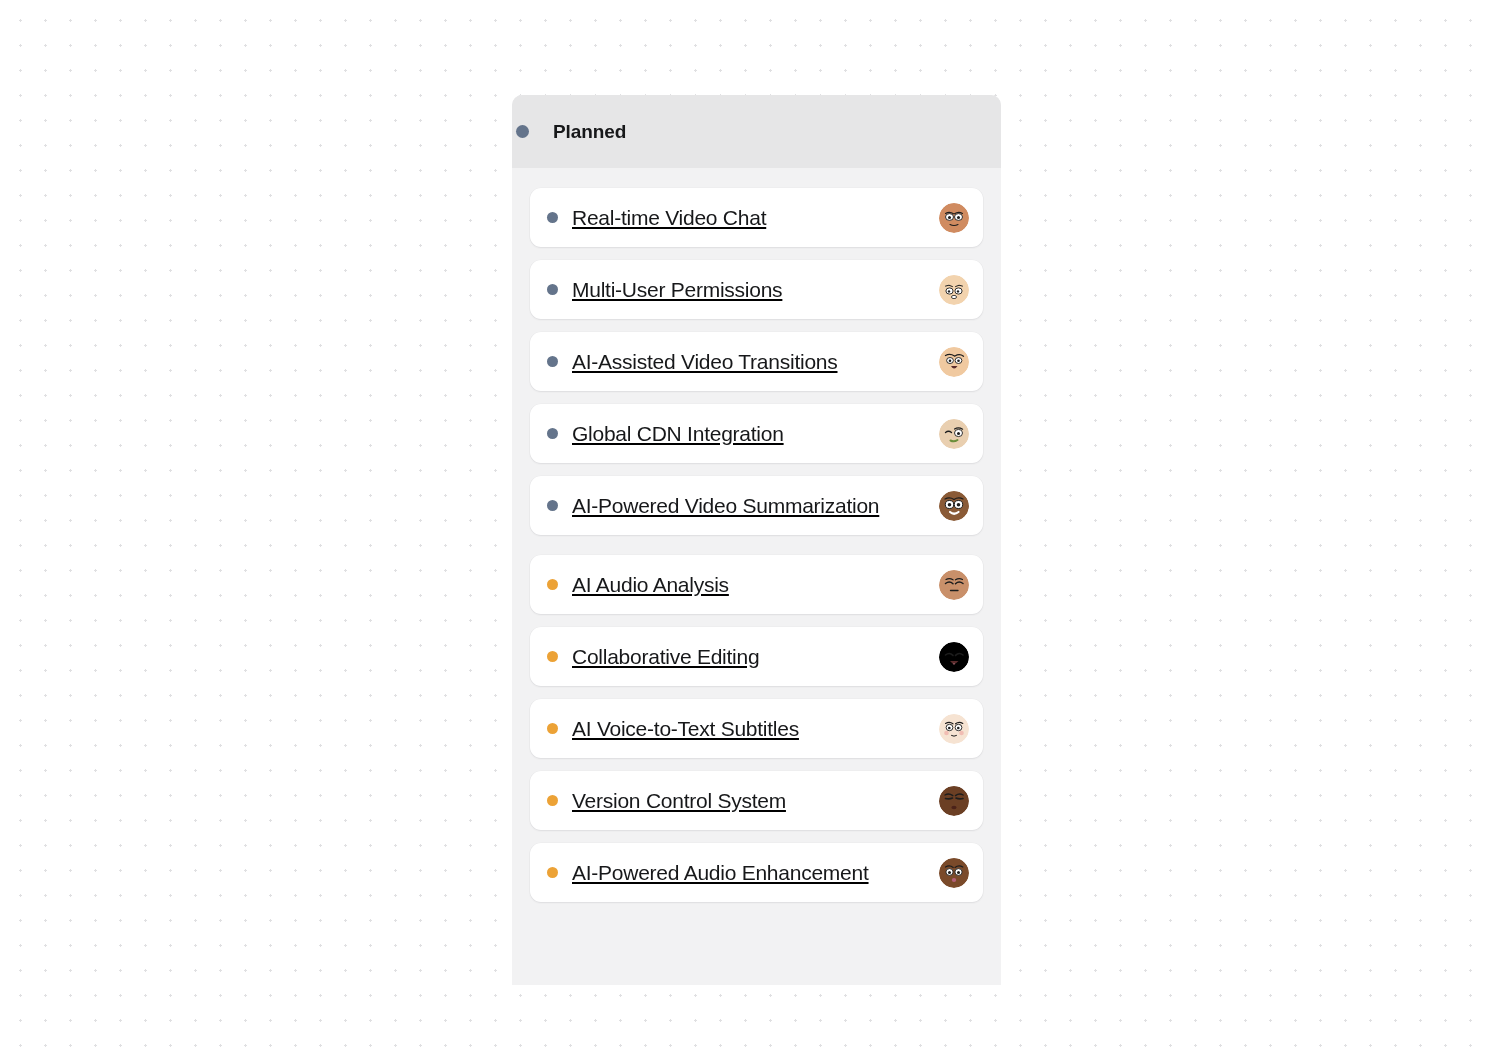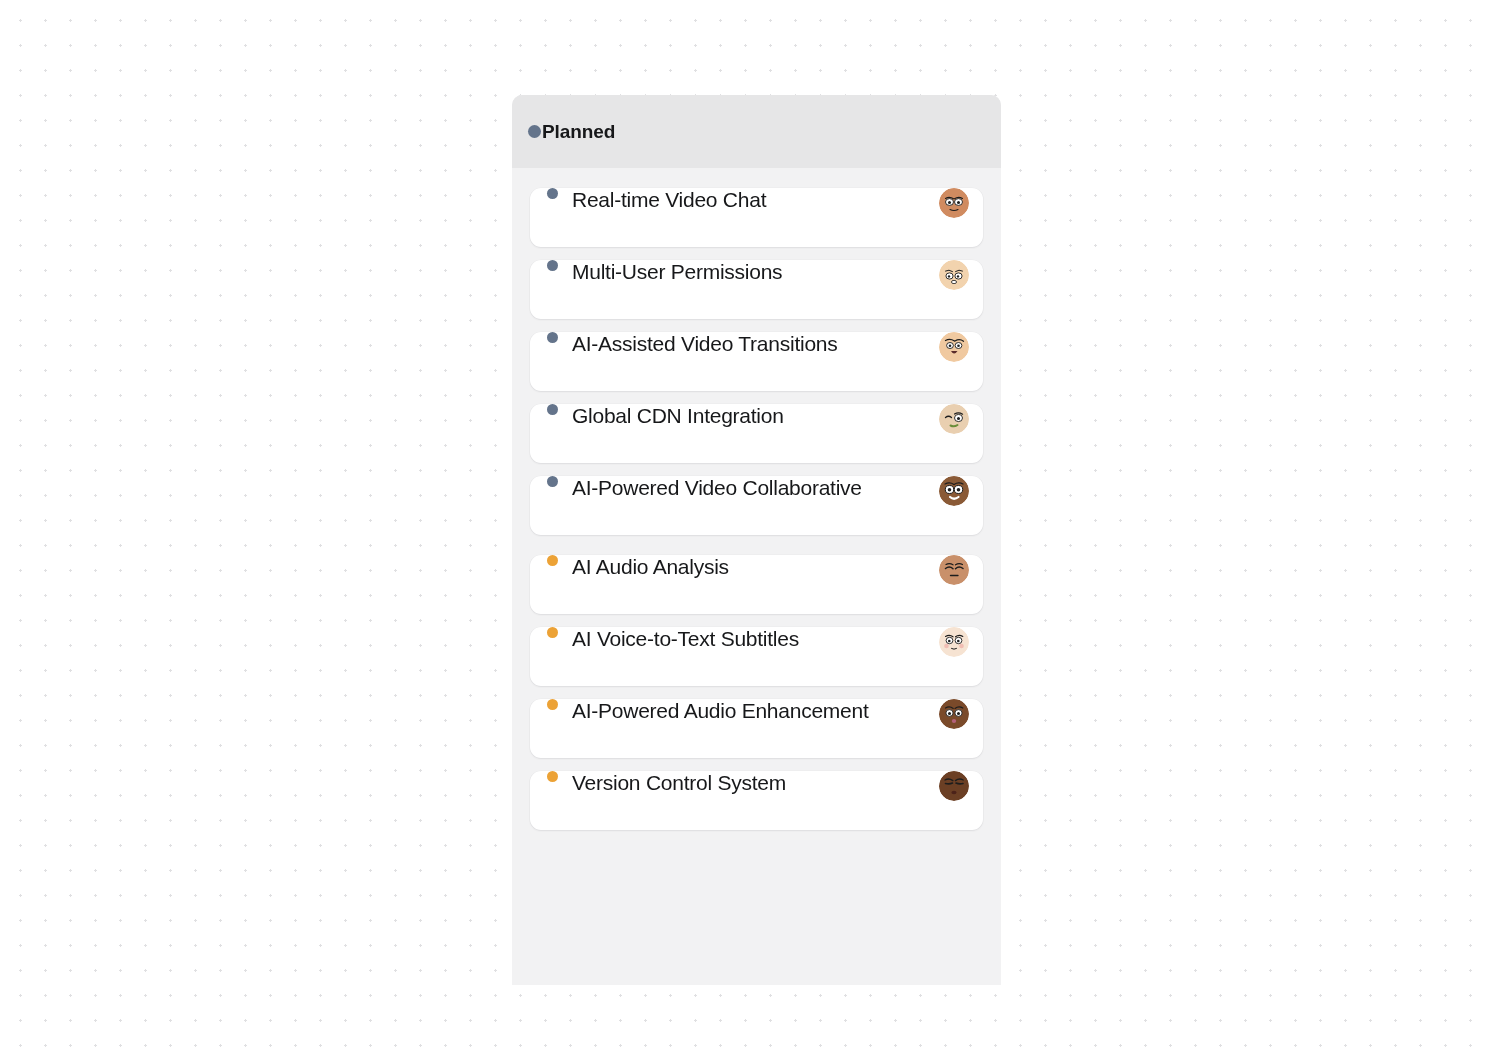--- a/index.html
+++ b/index.html
@@ -32,22 +32,22 @@
     background: #f2f2f3;
   }
 
   .column { width: 100%; }
 
   .column-header {
     background: #e6e6e7;
     height: 73px;
     display: flex;
     align-items: center;
-    padding: 0 16px;
-    gap: 1px;
+    padding: 0 4px;
+    gap: 24px;
   }
 
   .column-header .dot {
     width: 13px;
     height: 13px;
     border-radius: 50%;
     flex: 0 0 auto;
   }
 
   .column-header .title {
@@ -64,23 +64,24 @@
     flex-direction: column;
     gap: 13px;
   }
   .column-body.last { padding-bottom: 22px; }
 
   .card {
     background: #ffffff;
     border-radius: 11px;
     height: 59px;
     display: flex;
-    align-items: flex-start;
+    align-items: center;
     padding: 0 14px 0 17px;
     box-shadow: 0 1px 2px rgba(16, 18, 22, 0.07), 0 0 0 0.6px rgba(16,18,22,0.03);
+    text-decoration: underline;
   }
 
   .card .dot {
     width: 11px;
     height: 11px;
     border-radius: 50%;
     flex: 0 0 auto;
   }
 
   .card .card-title {
@@ -174,21 +175,21 @@
               <path d="M6.5 13.5 Q9.5 11 12.5 13.5" stroke="#1d1d1d" stroke-width="1.3" fill="none" stroke-linecap="round"></path>
            <ellipse cx="19.5" cy="14" rx="4" ry="3.6" fill="#ffffff" stroke="#1d1d1d" stroke-width="0.9"></ellipse>
            <circle cx="19.5" cy="14.4" r="1.5" fill="#1d1d1d"></circle>
            <path d="M15.5 10 Q19.5 7.6 23.6 10.2" stroke="#1d1d1d" stroke-width="1.2" fill="none" stroke-linecap="round"></path>
            <path d="M11.5 21.5 Q15 23.4 18.5 21" stroke="#6b8e3a" stroke-width="2" fill="none" stroke-linecap="round"></path>
             </svg>
           </span>
         </div>
         <div class="card">
           <span class="dot" style="background: rgb(100, 116, 139);"></span>
-          <span class="card-title">AI-Powered Video Collaborative</span>
+          <span class="card-title">AI-Powered Video Summarization</span>
           <span class="spacer"></span>
           <span class="avatar">
             <svg viewBox="0 0 30 30" xmlns="http://www.w3.org/2000/svg">
               <circle cx="15" cy="15" r="15" fill="#8a5a36"></circle>
               <ellipse cx="10.5" cy="13.5" rx="4.2" ry="4" fill="#ffffff" stroke="#1d1d1d" stroke-width="1"></ellipse>
            <ellipse cx="19.5" cy="13.5" rx="4.2" ry="4" fill="#ffffff" stroke="#1d1d1d" stroke-width="1"></ellipse>
            <circle cx="10.5" cy="13.8" r="1.8" fill="#1d1d1d"></circle>
               <circle cx="19.5" cy="13.8" r="1.8" fill="#1d1d1d"></circle>
            <path d="M6 8 Q10.5 5.6 15 8.4" stroke="#1d1d1d" stroke-width="1.2" fill="none" stroke-linecap="round"></path>
            <path d="M15 8.4 Q19.5 5.6 24 8" stroke="#1d1d1d" stroke-width="1.2" fill="none" stroke-linecap="round"></path>
@@ -205,20 +206,34 @@
           <span class="card-title">AI Audio Analysis</span>
           <span class="spacer"></span>
           <span class="avatar">
             <svg viewBox="0 0 30 30" xmlns="http://www.w3.org/2000/svg">
               <circle cx="15" cy="15" r="15" fill="#c9906a"></circle>
               <path d="M6.5 13.5 Q10.5 10.5 14 13.8" stroke="#1d1d1d" stroke-width="1.5" fill="none" stroke-linecap="round"></path>
            <path d="M16.5 13.8 Q20 10.5 24 13.5" stroke="#1d1d1d" stroke-width="1.5" fill="none" stroke-linecap="round"></path>
            <path d="M7 9.5 Q10.5 7.4 14 9.8" stroke="#1d1d1d" stroke-width="1.2" fill="none" stroke-linecap="round"></path>
            <path d="M16.5 9.8 Q20 7.4 23.5 9.5" stroke="#1d1d1d" stroke-width="1.2" fill="none" stroke-linecap="round"></path>
            <path d="M11.5 20.5 L19 20.5" stroke="#1d1d1d" stroke-width="1.3" fill="none" stroke-linecap="round"></path>
+            </svg>
+          </span>
+        </div>
+        <div class="card">
+          <span class="dot" style="background: rgb(236, 162, 54);"></span>
+          <span class="card-title">Collaborative Editing</span>
+          <span class="spacer"></span>
+          <span class="avatar">
+            <svg viewBox="0 0 30 30" xmlns="http://www.w3.org/2000/svg">
+              <circle cx="15" cy="15" r="15" fill="#f0ce ab"></circle>
+              <path d="M6.5 13 Q10.5 9.8 14 13.4" stroke="#1d1d1d" stroke-width="1.6" fill="none" stroke-linecap="round"></path>
+           <path d="M16.5 13.4 Q20 9.8 24 13" stroke="#1d1d1d" stroke-width="1.6" fill="none" stroke-linecap="round"></path>
+           <path d="M11 19 Q15 24.2 19.5 19 Z" fill="#5a2b2b"></path>
+           <path d="M13.5 21.5 Q15 23.6 16.5 21.5 Z" fill="#e38a98"></path>
             </svg>
           </span>
         </div>
         <div class="card">
           <span class="dot" style="background: rgb(236, 162, 54);"></span>
           <span class="card-title">AI Voice-to-Text Subtitles</span>
           <span class="spacer"></span>
           <span class="avatar">
             <svg viewBox="0 0 30 30" xmlns="http://www.w3.org/2000/svg">
               <circle cx="15" cy="15" r="15" fill="#f6e3d2"></circle>
@@ -229,45 +244,45 @@
            <path d="M6.5 9.5 Q10.5 7 14 9.8" stroke="#1d1d1d" stroke-width="1.1" fill="none" stroke-linecap="round"></path>
            <path d="M16.5 9.8 Q20 7 23.8 9.5" stroke="#1d1d1d" stroke-width="1.1" fill="none" stroke-linecap="round"></path>
            <circle cx="7.5" cy="19" r="2.3" fill="#efb0a8" opacity="0.75"></circle>
            <circle cx="22.5" cy="19" r="2.3" fill="#efb0a8" opacity="0.75"></circle>
            <path d="M12.5 21.5 Q15 23 17.5 21.5" stroke="#1d1d1d" stroke-width="1" fill="none" stroke-linecap="round"></path>
             </svg>
           </span>
         </div>
         <div class="card">
           <span class="dot" style="background: rgb(236, 162, 54);"></span>
+          <span class="card-title">Version Control System</span>
+          <span class="spacer"></span>
+          <span class="avatar">
+            <svg viewBox="0 0 30 30" xmlns="http://www.w3.org/2000/svg">
+              <circle cx="15" cy="15" r="15" fill="#6b3f24"></circle>
+              <path d="M6.5 12.5 Q10.5 13.4 13.5 12" stroke="#1d1d1d" stroke-width="1.6" fill="none" stroke-linecap="round"></path>
+           <path d="M17 12 Q20 13.4 24 12.5" stroke="#1d1d1d" stroke-width="1.6" fill="none" stroke-linecap="round"></path>
+           <path d="M6 9 Q10 6.8 13.8 9.6" stroke="#1d1d1d" stroke-width="1.4" fill="none" stroke-linecap="round"></path>
+           <path d="M16.5 9.6 Q20.2 6.8 24.2 9" stroke="#1d1d1d" stroke-width="1.4" fill="none" stroke-linecap="round"></path>
+           <ellipse cx="15" cy="21.5" rx="2.6" ry="1.8" fill="#4b2219"></ellipse>
+            </svg>
+          </span>
+        </div>
+        <div class="card">
+          <span class="dot" style="background: rgb(236, 162, 54);"></span>
           <span class="card-title">AI-Powered Audio Enhancement</span>
           <span class="spacer"></span>
           <span class="avatar">
             <svg viewBox="0 0 30 30" xmlns="http://www.w3.org/2000/svg">
               <circle cx="15" cy="15" r="15" fill="#7a4a2a"></circle>
               <ellipse cx="10.5" cy="14" rx="3.6" ry="3.4" fill="#ffffff" stroke="#1d1d1d" stroke-width="0.9"></ellipse>
            <ellipse cx="19.5" cy="14" rx="3.6" ry="3.4" fill="#ffffff" stroke="#1d1d1d" stroke-width="0.9"></ellipse>
            <circle cx="10.5" cy="14.4" r="1.5" fill="#1d1d1d"></circle>
               <circle cx="19.5" cy="14.4" r="1.5" fill="#1d1d1d"></circle>
            <path d="M6.5 9 Q10.5 6.6 14.2 9.4" stroke="#1d1d1d" stroke-width="1.2" fill="none" stroke-linecap="round"></path>
            <path d="M16 9.4 Q19.8 6.6 23.8 9" stroke="#1d1d1d" stroke-width="1.2" fill="none" stroke-linecap="round"></path>
            <ellipse cx="15" cy="22" rx="2.2" ry="2" fill="#b4607a"></ellipse>
             </svg>
           </span>
         </div>
-        <div class="card">
-          <span class="dot" style="background: rgb(236, 162, 54);"></span>
-          <span class="card-title">Version Control System</span>
-          <span class="spacer"></span>
-          <span class="avatar">
-            <svg viewBox="0 0 30 30" xmlns="http://www.w3.org/2000/svg">
-              <circle cx="15" cy="15" r="15" fill="#6b3f24"></circle>
-              <path d="M6.5 12.5 Q10.5 13.4 13.5 12" stroke="#1d1d1d" stroke-width="1.6" fill="none" stroke-linecap="round"></path>
-           <path d="M17 12 Q20 13.4 24 12.5" stroke="#1d1d1d" stroke-width="1.6" fill="none" stroke-linecap="round"></path>
-           <path d="M6 9 Q10 6.8 13.8 9.6" stroke="#1d1d1d" stroke-width="1.4" fill="none" stroke-linecap="round"></path>
-           <path d="M16.5 9.6 Q20.2 6.8 24.2 9" stroke="#1d1d1d" stroke-width="1.4" fill="none" stroke-linecap="round"></path>
-           <ellipse cx="15" cy="21.5" rx="2.6" ry="1.8" fill="#4b2219"></ellipse>
-            </svg>
-          </span>
-        </div>
       </div>
     </div>
   </div>
 
 </body></html>

